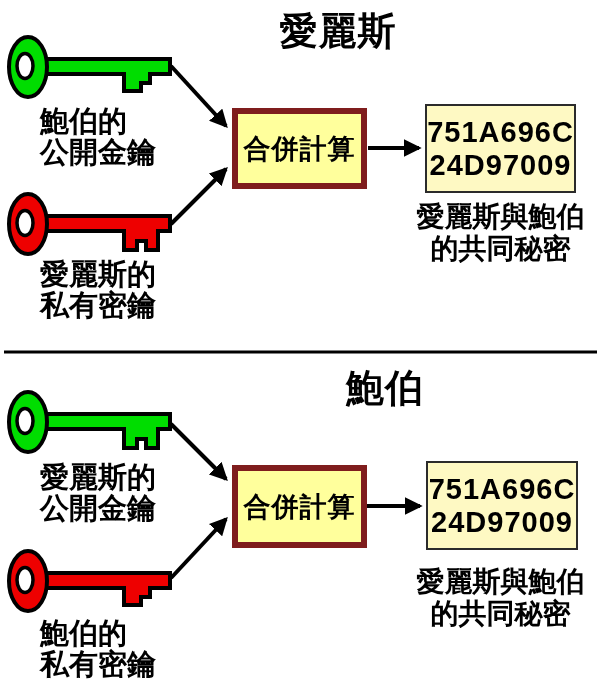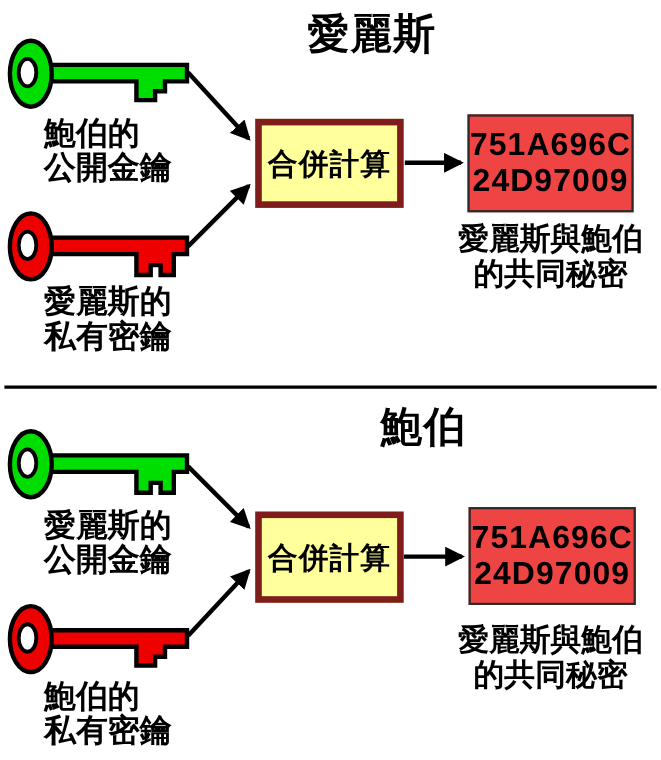--- a/index.html
+++ b/index.html
@@ -16,21 +16,21 @@
   .keylabel{
     font-size:29px;font-weight:bold;line-height:31px;white-space:nowrap;margin-left:32px;
   }
   .combine-box{
     background:#FFFF9C;border:6px solid #7f1d1d;
     display:flex;align-items:center;justify-content:center;
     font-size:27px;font-weight:bold;letter-spacing:1px;
     box-sizing:border-box;
   }
   .secret-box{
-    background:#ef4444;border:2px solid #2b2b2b;
+    background:#fef9c3;border:2px solid #2b2b2b;
     display:flex;flex-direction:column;align-items:center;justify-content:center;
     font-family:"Liberation Sans","DejaVu Sans",sans-serif;
     font-size:29px;font-weight:bold;line-height:33px;letter-spacing:1px;
     box-sizing:border-box;
   }
   .secret-caption{
     font-size:28px;font-weight:bold;line-height:32px;text-align:center;width:185px;
   }
   svg{display:block;}
   .arrow-layer{pointer-events:none;}

